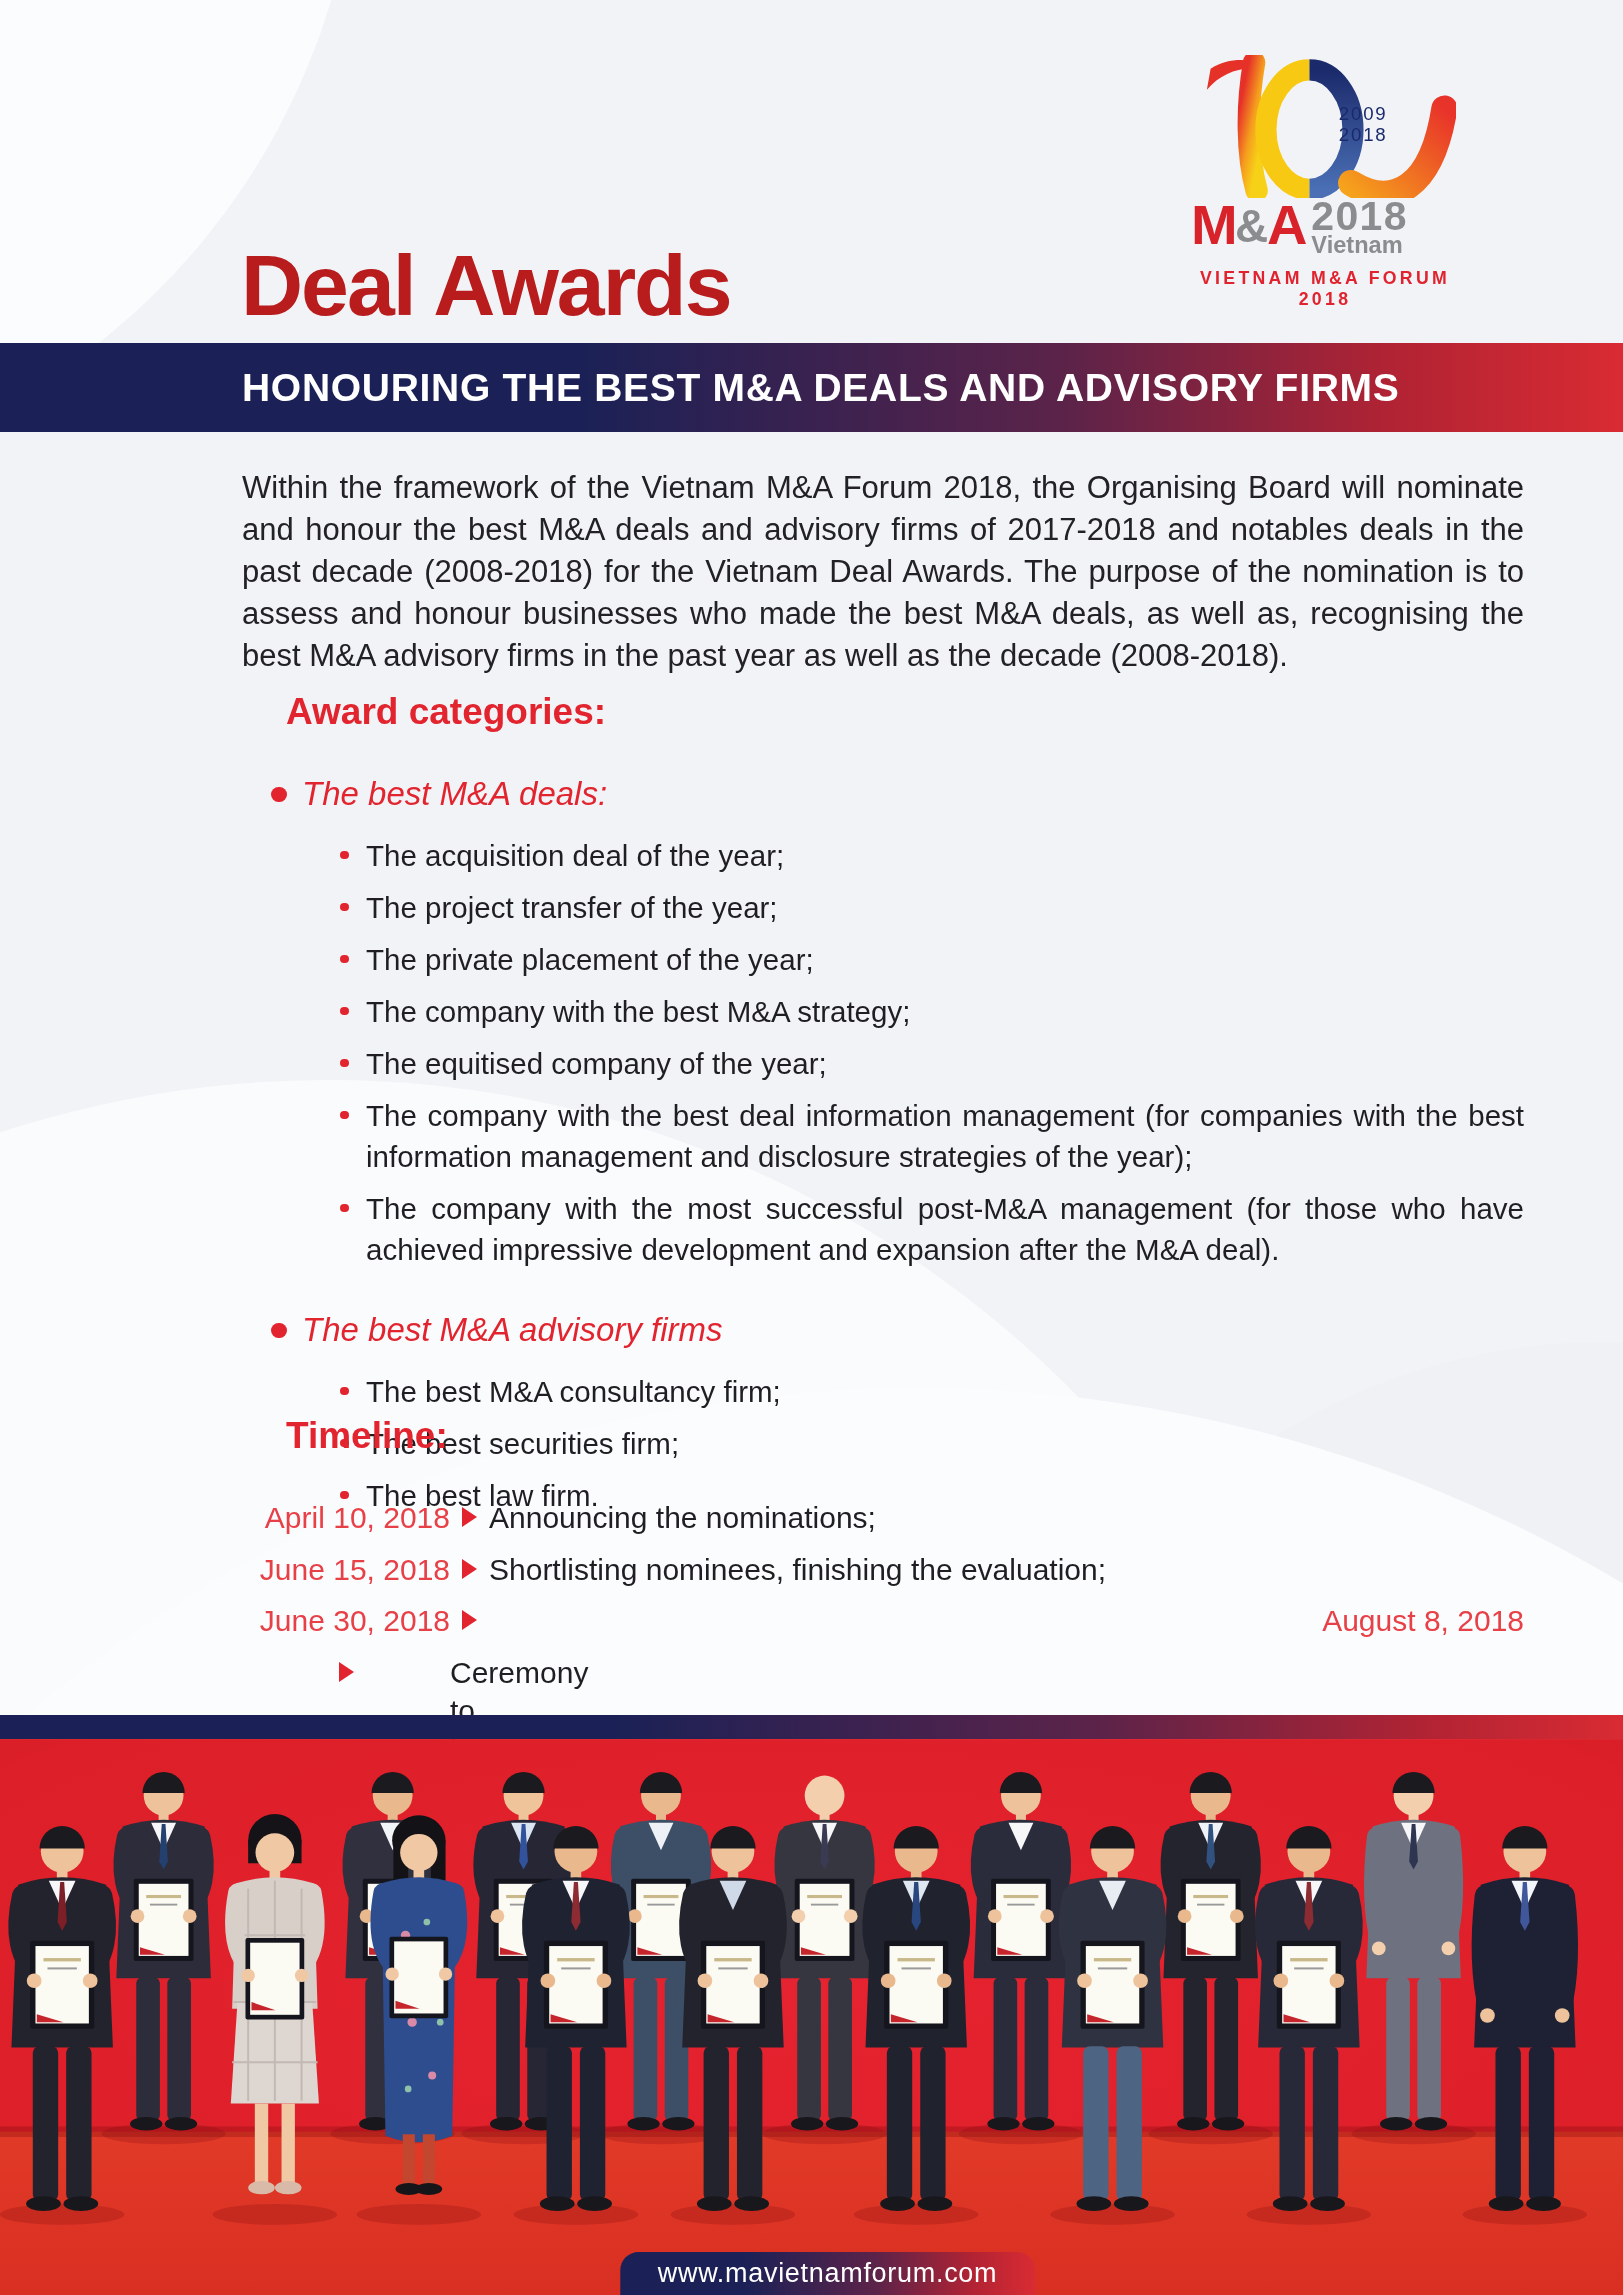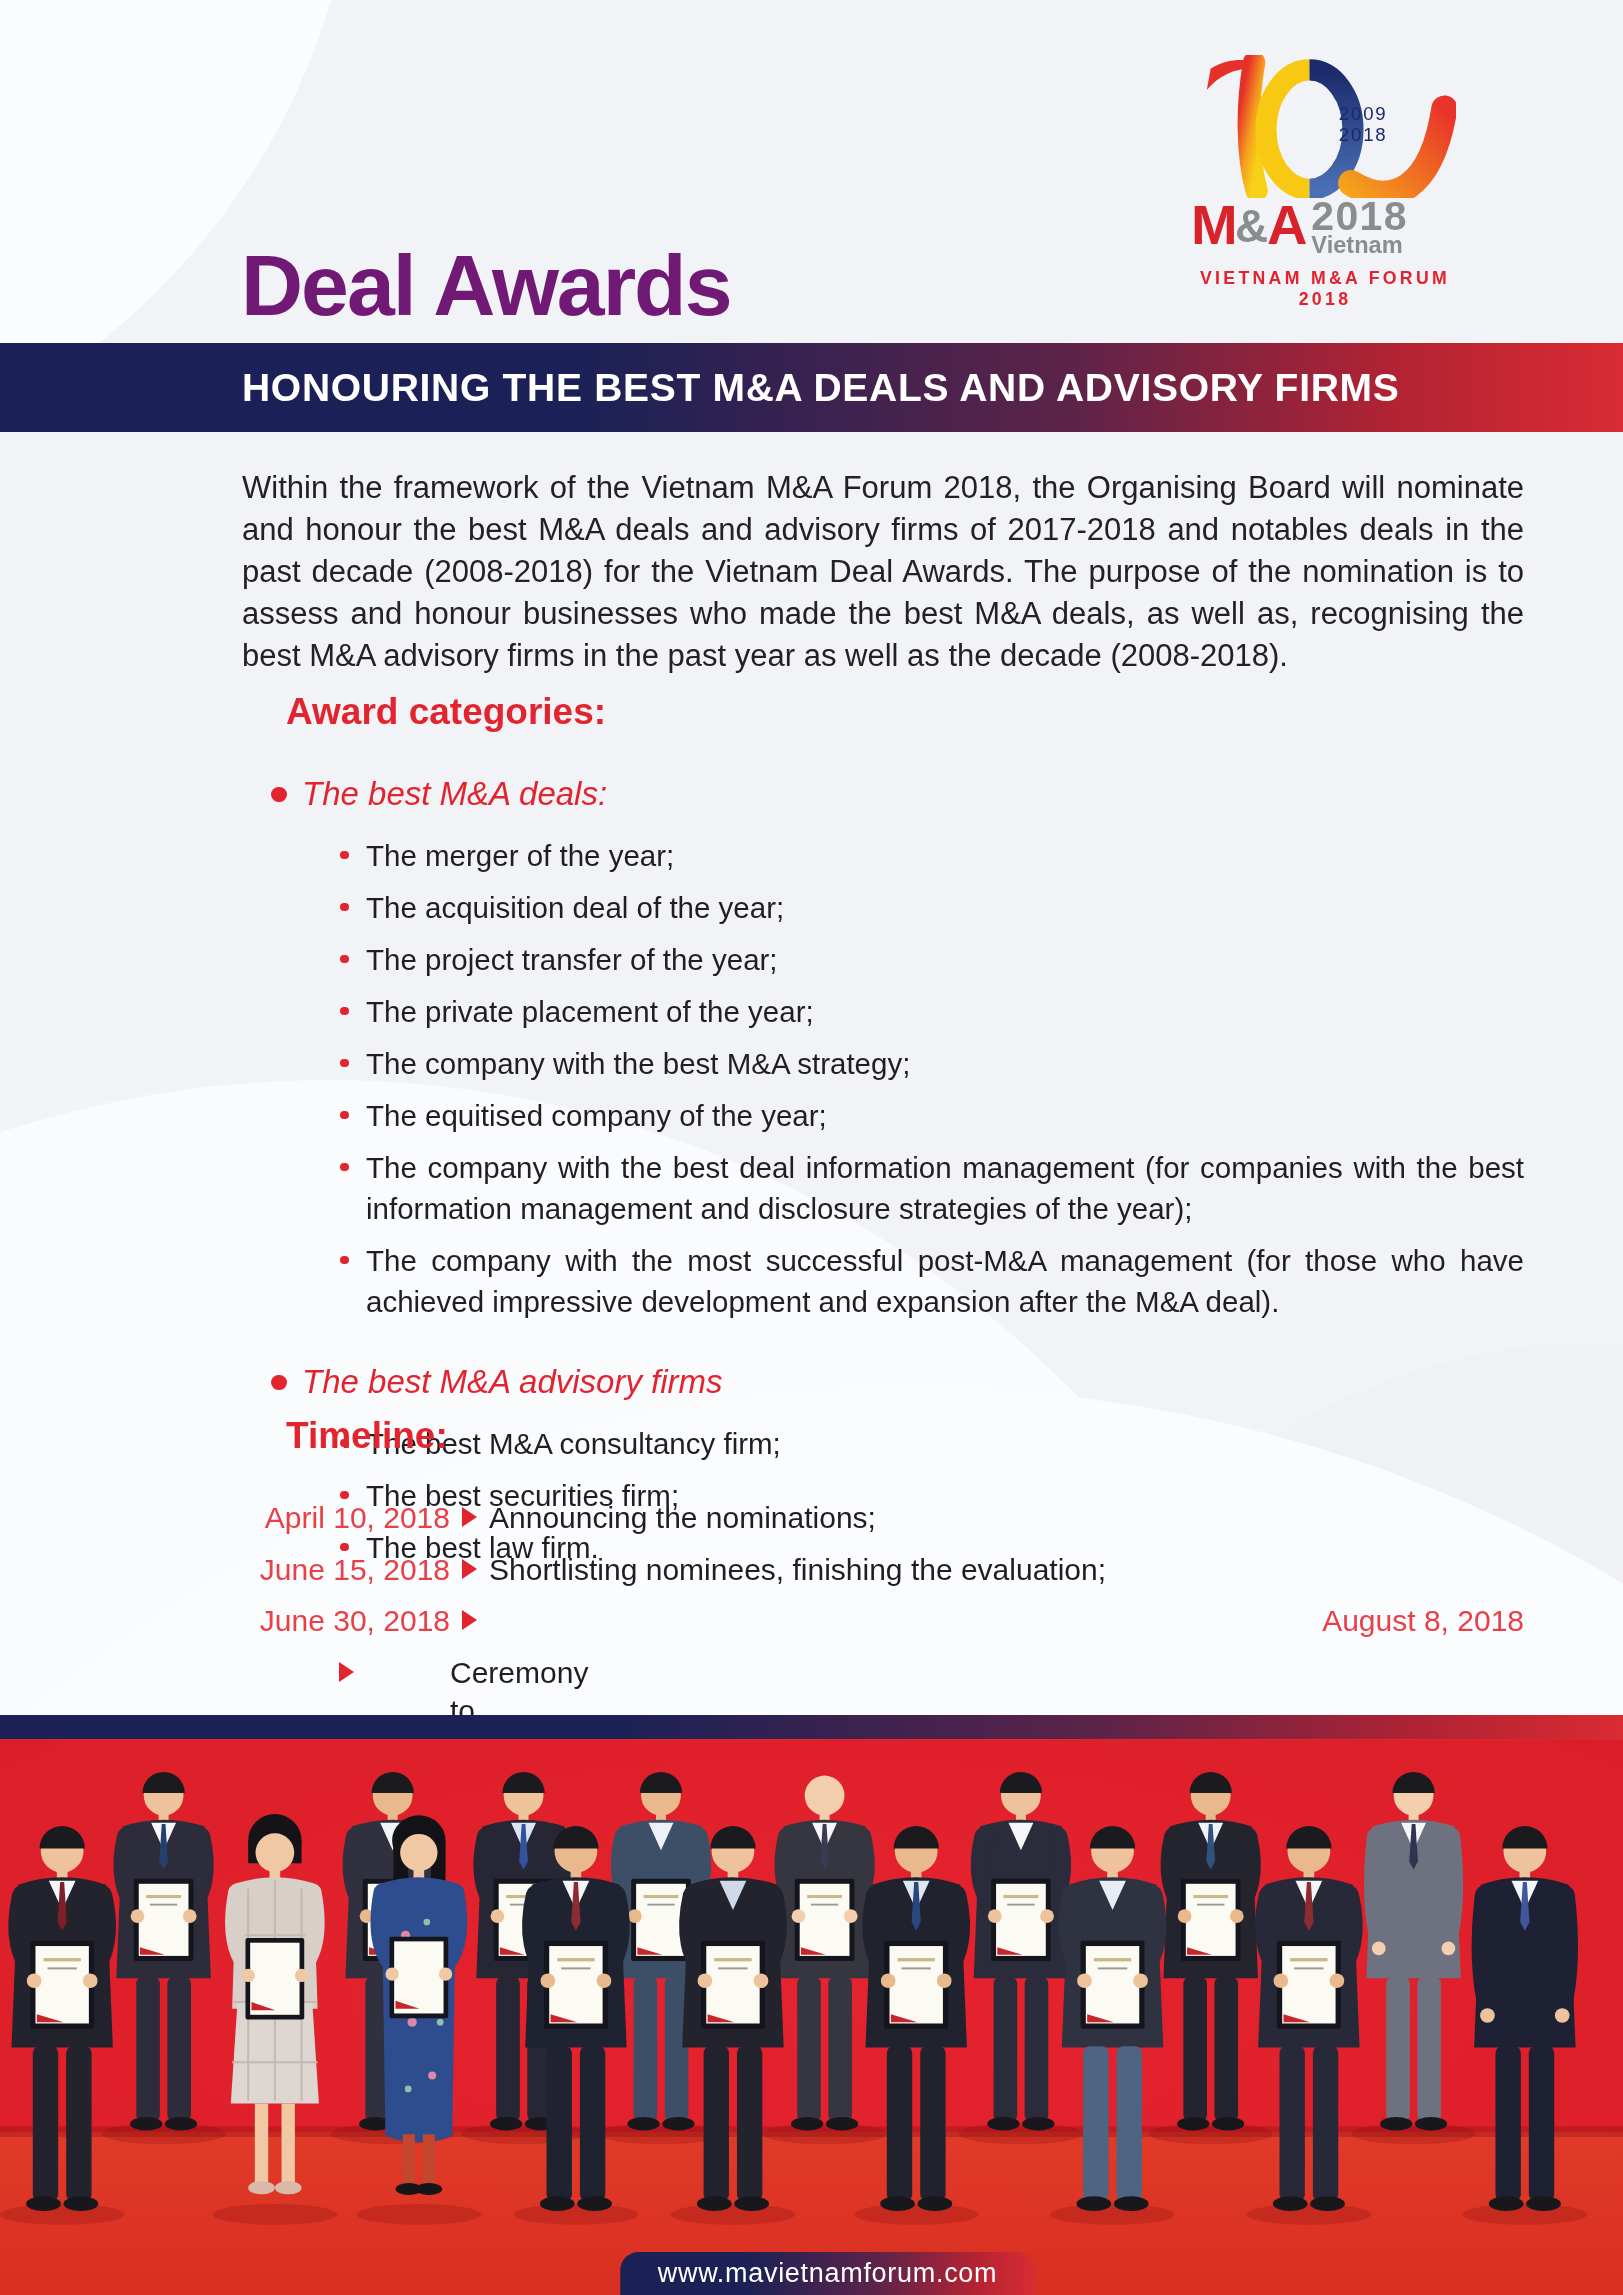--- a/index.html
+++ b/index.html
@@ -26,21 +26,21 @@
   .logo-ma-line{display:flex; justify-content:center; align-items:flex-start; margin-top:1.3px;}
   .lm{font-weight:700; font-size:56px; line-height:52px; color:#d8232a; letter-spacing:-2.6px;}
   .lamp{font-weight:700; font-size:46px; line-height:55px; color:#8a8c8e; letter-spacing:-1.3px;}
   .la{font-weight:700; font-size:56px; line-height:52px; color:#d8232a; letter-spacing:-2.6px;}
   .lyear-block{margin-left:6.5px; text-align:left;}
   .lyear{font-weight:700; font-size:41px; line-height:35px; color:#8a8c8e; letter-spacing:1.3px;}
   .lcountry{font-weight:700; font-size:23.6px; line-height:23.6px; color:#8a8c8e; text-align:right;}
   .logo-forum{margin-top:10.5px; color:#e0232e; font-weight:700; font-size:17.7px; letter-spacing:3.3px;}
 
   
-  .title{position:absolute; top:236px; left:241px; color:#701a75;
+  .title{position:absolute; top:236px; left:241px; color:#b91c1c;
          font-size:86px; font-weight:700; letter-spacing:-2px;}
   .banner{position:absolute; top:343px; left:0; width:1623px; height:89px;
           background:linear-gradient(90deg,#1b2156 0%,#1b2156 36%,#5d2349 66%,#b22333 86%,#d92b33 100%);
           display:flex; align-items:center;}
   .banner-text{color:#ffffff; font-size:39px; font-weight:700; letter-spacing:0.7px;
                padding-left:242px; white-space:nowrap;}
 
   
   .intro{position:absolute; top:436px; left:242px; width:1282px;
          color:#222226; font-size:31px; line-height:42px; text-align:justify;}
@@ -139,24 +139,20 @@
   <div class="categories">
     <div class="h-red">Award categories:</div>
 
     <div class="group">
       <div class="group-label">
         <span class="gdot"></span>
         <span>The best M&amp;A deals:</span>
       </div>
       <ul class="items">
 
-          <li class="item">
-            <span class="dot"></span>
-            <span>The merger of the year;</span>
-          </li>
 
           <li class="item">
             <span class="dot"></span>
             <span>The acquisition deal of the year;</span>
           </li>
 
           <li class="item">
             <span class="dot"></span>
             <span>The project transfer of the year;</span>
           </li>

